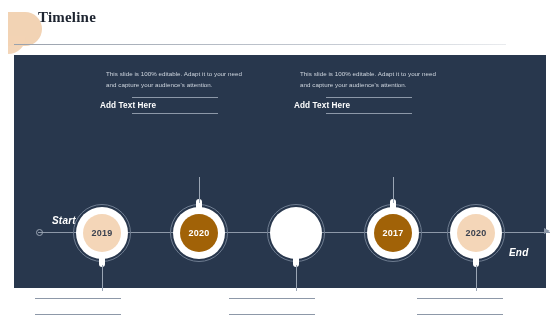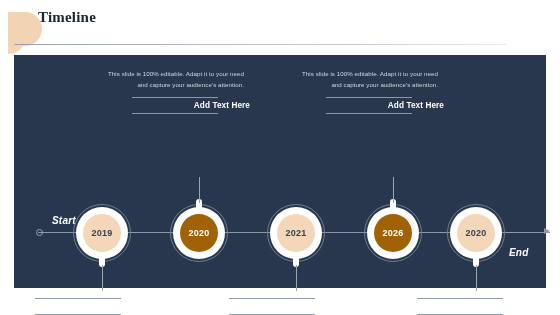--- a/index.html
+++ b/index.html
@@ -81,21 +81,21 @@
 
   
   .pin{position:absolute;left:23px;width:6px;background:#ffffff;border-radius:3px;}
   .pin-down{top:48px;height:12px;}
   .pin-up{top:-8px;height:12px;}
   .stem{position:absolute;left:25.5px;width:1px;background:#9aa5b4;}
   .stem-down{top:58px;height:26px;}
   .stem-up{top:-30px;height:26px;}
 
   
-  .callout{position:absolute;width:150px;text-align:right;}
+  .callout{position:absolute;width:150px;text-align:left;}
   .callout .body{
     font-size:6.2px;line-height:1.85;color:#cfd6df;letter-spacing:.05px;
     padding:0 6px;
   }
   .callout .heading{
     font-size:8.2px;font-weight:bold;color:#ffffff;letter-spacing:.1px;
     padding:3px 0;
   }
   .callout .divider{
     width:86px;height:1px;background:#8d98a8;margin:0 auto;
@@ -152,35 +152,34 @@
     <div class="callout" style="left:86px;top:13px">
       <div class="body">This slide is 100% editable. Adapt it to your need and capture your audience's attention.</div>
       <div class="divider" style="margin-top:6px"></div>
       <div class="heading">Add Text Here</div>
       <div class="divider"></div>
     </div>
 
     <div class="node" style="left:256px">
       <div class="ring-outer"></div>
       <div class="ring-white"></div>
-      <div class="core peach">2021</div>
       <div class="pin pin-down"></div>
       <div class="stem stem-down"></div>
     </div>
     <div class="callout" style="left:183px;top:243px">
       <div class="divider"></div>
       <div class="heading">Add Text Here</div>
       <div class="divider"></div>
 
     </div>
 
     <div class="node" style="left:353px">
       <div class="ring-outer"></div>
       <div class="ring-white"></div>
-      <div class="core teal">2026</div>
+      <div class="core teal">2017</div>
       <div class="pin pin-up"></div>
       <div class="stem stem-up"></div>
     </div>
     <div class="callout" style="left:280px;top:13px">
       <div class="body">This slide is 100% editable. Adapt it to your need and capture your audience's attention.</div>
       <div class="divider" style="margin-top:6px"></div>
       <div class="heading">Add Text Here</div>
       <div class="divider"></div>
     </div>
 

